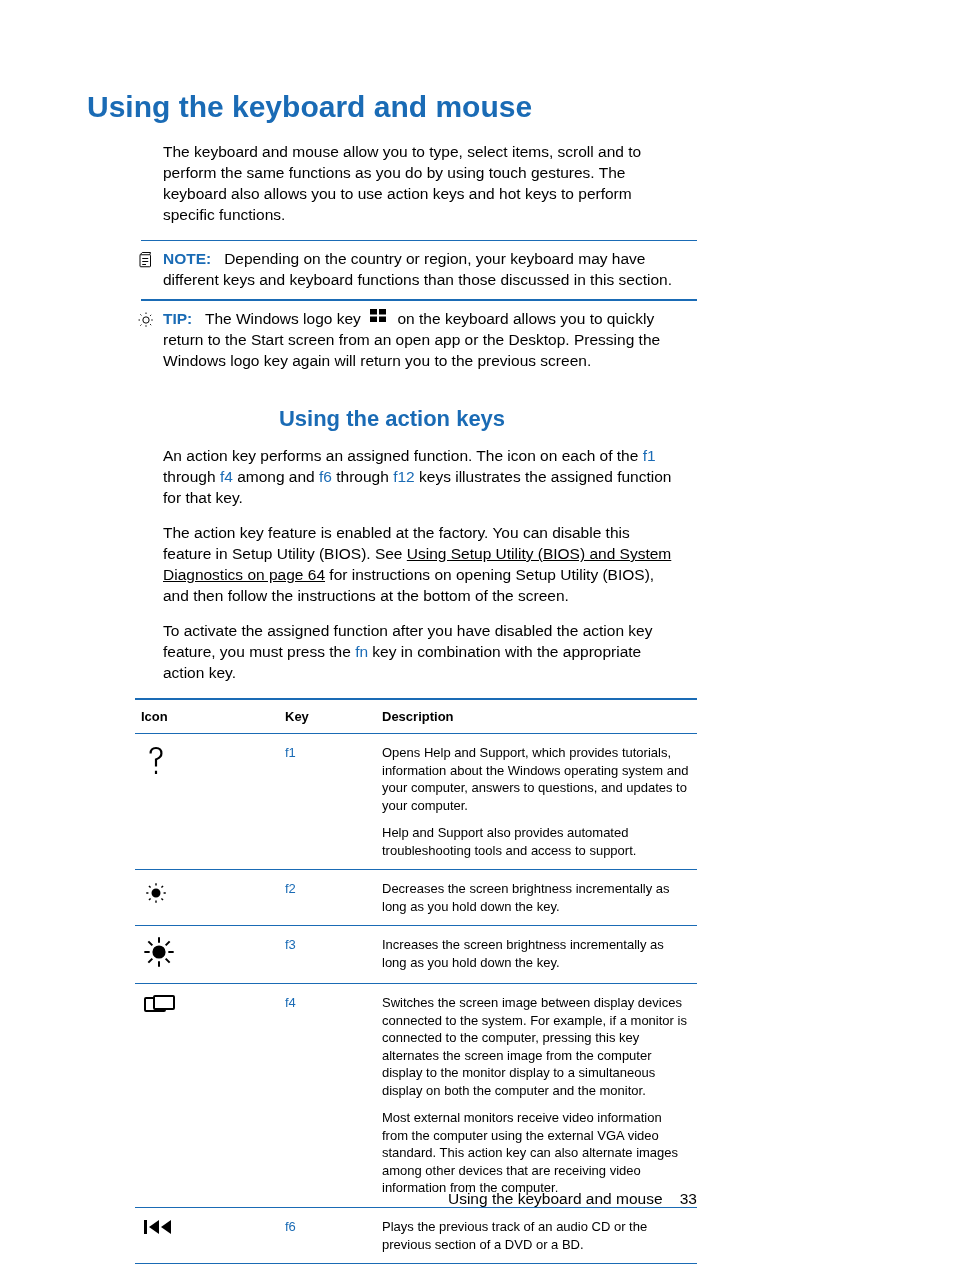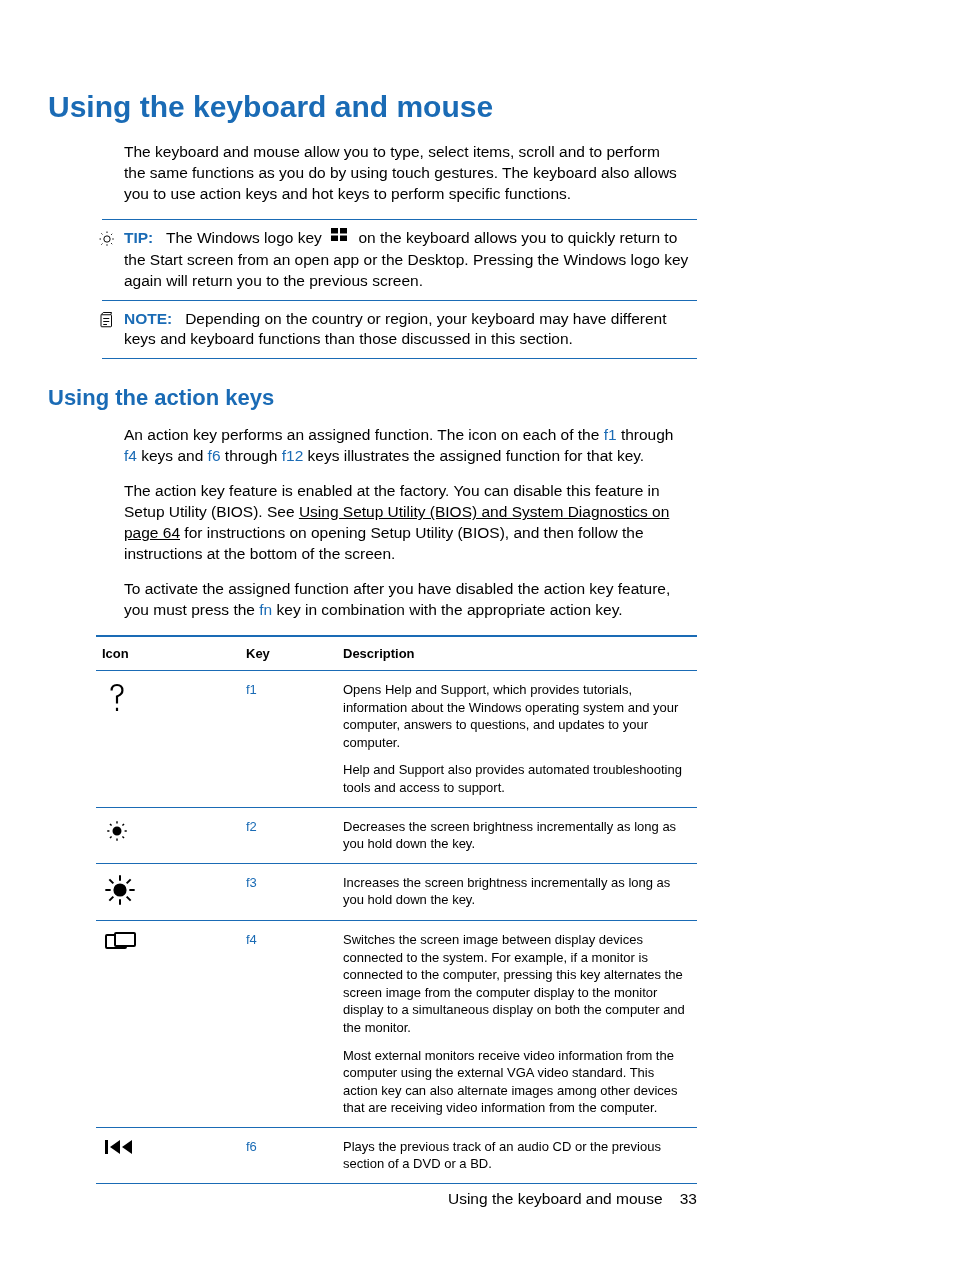--- a/index.html
+++ b/index.html
@@ -7,33 +7,34 @@
     margin: 0;
     padding: 0;
     background: #fff;
     color: #000;
   }
   .page {
     width: 784px;
     height: 1270px;
     position: relative;
     box-sizing: border-box;
-    padding: 90px 87px 0 48px;
+    padding: 90px 87px 0 87px;
   }
   h1 {
     color: #1a6bb5;
     font-size: 30px;
     font-weight: bold;
     margin: 0 0 18px 0;
   }
   h2 {
     color: #1a6bb5;
     font-size: 22px;
     font-weight: bold;
     margin: 26px 0 14px 0;
+    text-align: center;
   }
   .body-text {
     font-size: 15.5px;
     line-height: 1.35;
     margin: 0 16px 14px 76px;
   }
   .blue-key {
     color: #1a6bb5;
   }
   .blue-link {
@@ -104,20 +105,35 @@
   .glyph { display:inline-block; vertical-align:middle; }
 </style>
 </head>
 <body>
 
 <div class="page">
 
   <h1>Using the keyboard and mouse</h1>
 
   <p class="body-text">The keyboard and mouse allow you to type, select items, scroll and to perform the same functions as you do by using touch gestures. The keyboard also allows you to use action keys and hot keys to perform specific functions.</p>
+
+  <div class="admonition last">
+    <div class="adm-inner">
+      <span class="adm-icon">
+        <svg width="18" height="18" viewBox="0 0 24 24">
+            <g stroke="#000" stroke-width="1.3" fill="none">
+              <rect x="4" y="5" width="14" height="16" rx="1"></rect>
+              <path d="M4 5l3-3h11l-1 3M7 10h8M7 14h8M7 18h5"></path>
+            </g>
+          </svg>
+      </span>
+      <span class="adm-label">NOTE:</span>&nbsp;&nbsp;
+      <span>Depending on the country or region, your keyboard may have different keys and keyboard functions than those discussed in this section.</span>
+    </div>
+  </div>
 
   <div class="admonition">
     <div class="adm-inner">
       <span class="adm-icon">
         <svg width="18" height="18" viewBox="0 0 24 24">
             <g stroke="#000" stroke-width="1.3" fill="none">
               <circle cx="12" cy="12" r="4.2"></circle>
               <path d="M12 2v3M12 19v3M2 12h3M19 12h3M4.5 4.5l2 2M17.5 17.5l2 2M4.5 19.5l2-2M17.5 6.5l2-2" stroke-dasharray="2 1.5"></path>
             </g>
           </svg>
@@ -131,39 +147,24 @@
               <rect x="10" y="1" width="7" height="5.5"></rect>
               <rect x="1" y="8.5" width="7" height="5.5"></rect>
               <rect x="10" y="8.5" width="7" height="5.5"></rect>
             </g>
           </svg>
       </span>
       <span>on the keyboard allows you to quickly return to the Start screen from an open app or the Desktop. Pressing the Windows logo key again will return you to the previous screen.</span>
     </div>
   </div>
 
-  <div class="admonition last">
-    <div class="adm-inner">
-      <span class="adm-icon">
-        <svg width="18" height="18" viewBox="0 0 24 24">
-            <g stroke="#000" stroke-width="1.3" fill="none">
-              <rect x="4" y="5" width="14" height="16" rx="1"></rect>
-              <path d="M4 5l3-3h11l-1 3M7 10h8M7 14h8M7 18h5"></path>
-            </g>
-          </svg>
-      </span>
-      <span class="adm-label">NOTE:</span>&nbsp;&nbsp;
-      <span>Depending on the country or region, your keyboard may have different keys and keyboard functions than those discussed in this section.</span>
-    </div>
-  </div>
-
   <h2>Using the action keys</h2>
 
   <p class="body-text">
-    <span>An action key performs an assigned function. The icon on each of the </span><span class="blue-key">f1</span><span> through </span><span class="blue-key">f4</span><span> keys and </span><span class="blue-key">f6</span><span> through </span><span class="blue-key">f12</span><span> keys illustrates the assigned function for that key.</span>
+    <span>An action key performs an assigned function. The icon on each of the </span><span class="blue-key">f1</span><span> through </span><span class="blue-key">f4</span><span> among and </span><span class="blue-key">f6</span><span> through </span><span class="blue-key">f12</span><span> keys illustrates the assigned function for that key.</span>
   </p>
 
 
   <p class="body-text">
     <span>The action key feature is enabled at the factory. You can disable this feature in Setup Utility (BIOS). See </span><a href="#" class="blue-link">Using Setup Utility (BIOS) and System Diagnostics on page 64</a><span> for instructions on opening Setup Utility (BIOS), and then follow the instructions at the bottom of the screen.</span>
   </p>
 
   <p class="body-text">
     <span>To activate the assigned function after you have disabled the action key feature, you must press the </span><span class="blue-key">fn</span><span> key in combination with the appropriate action key.</span>
   </p>

